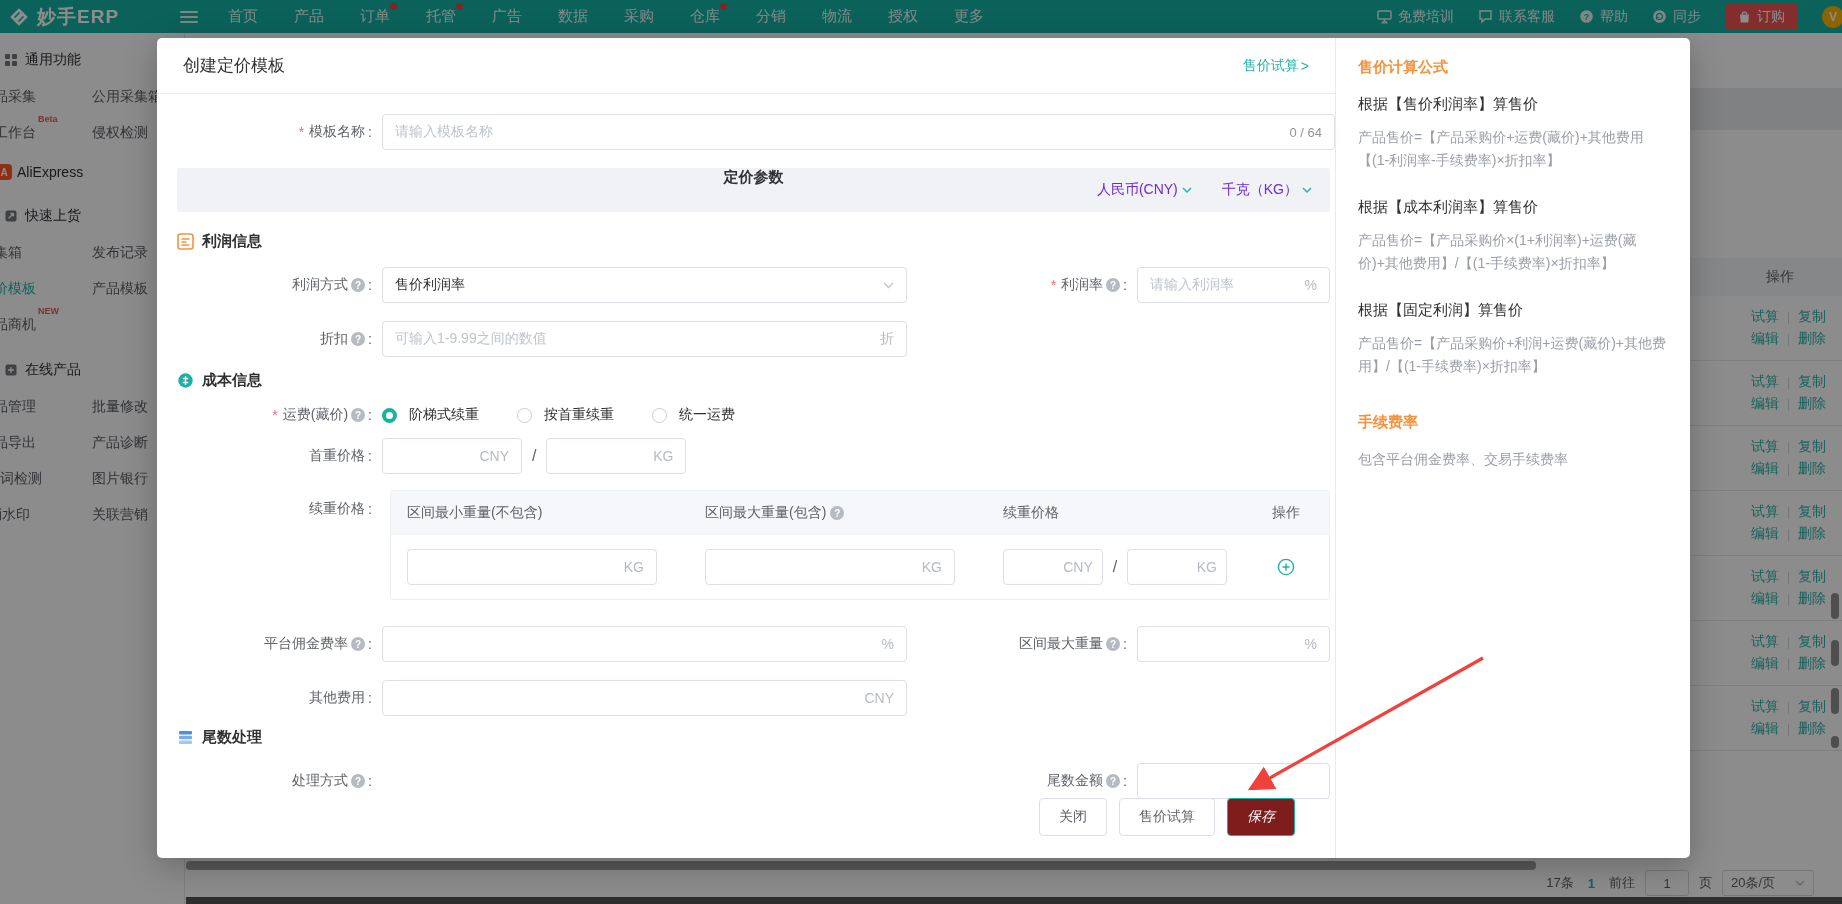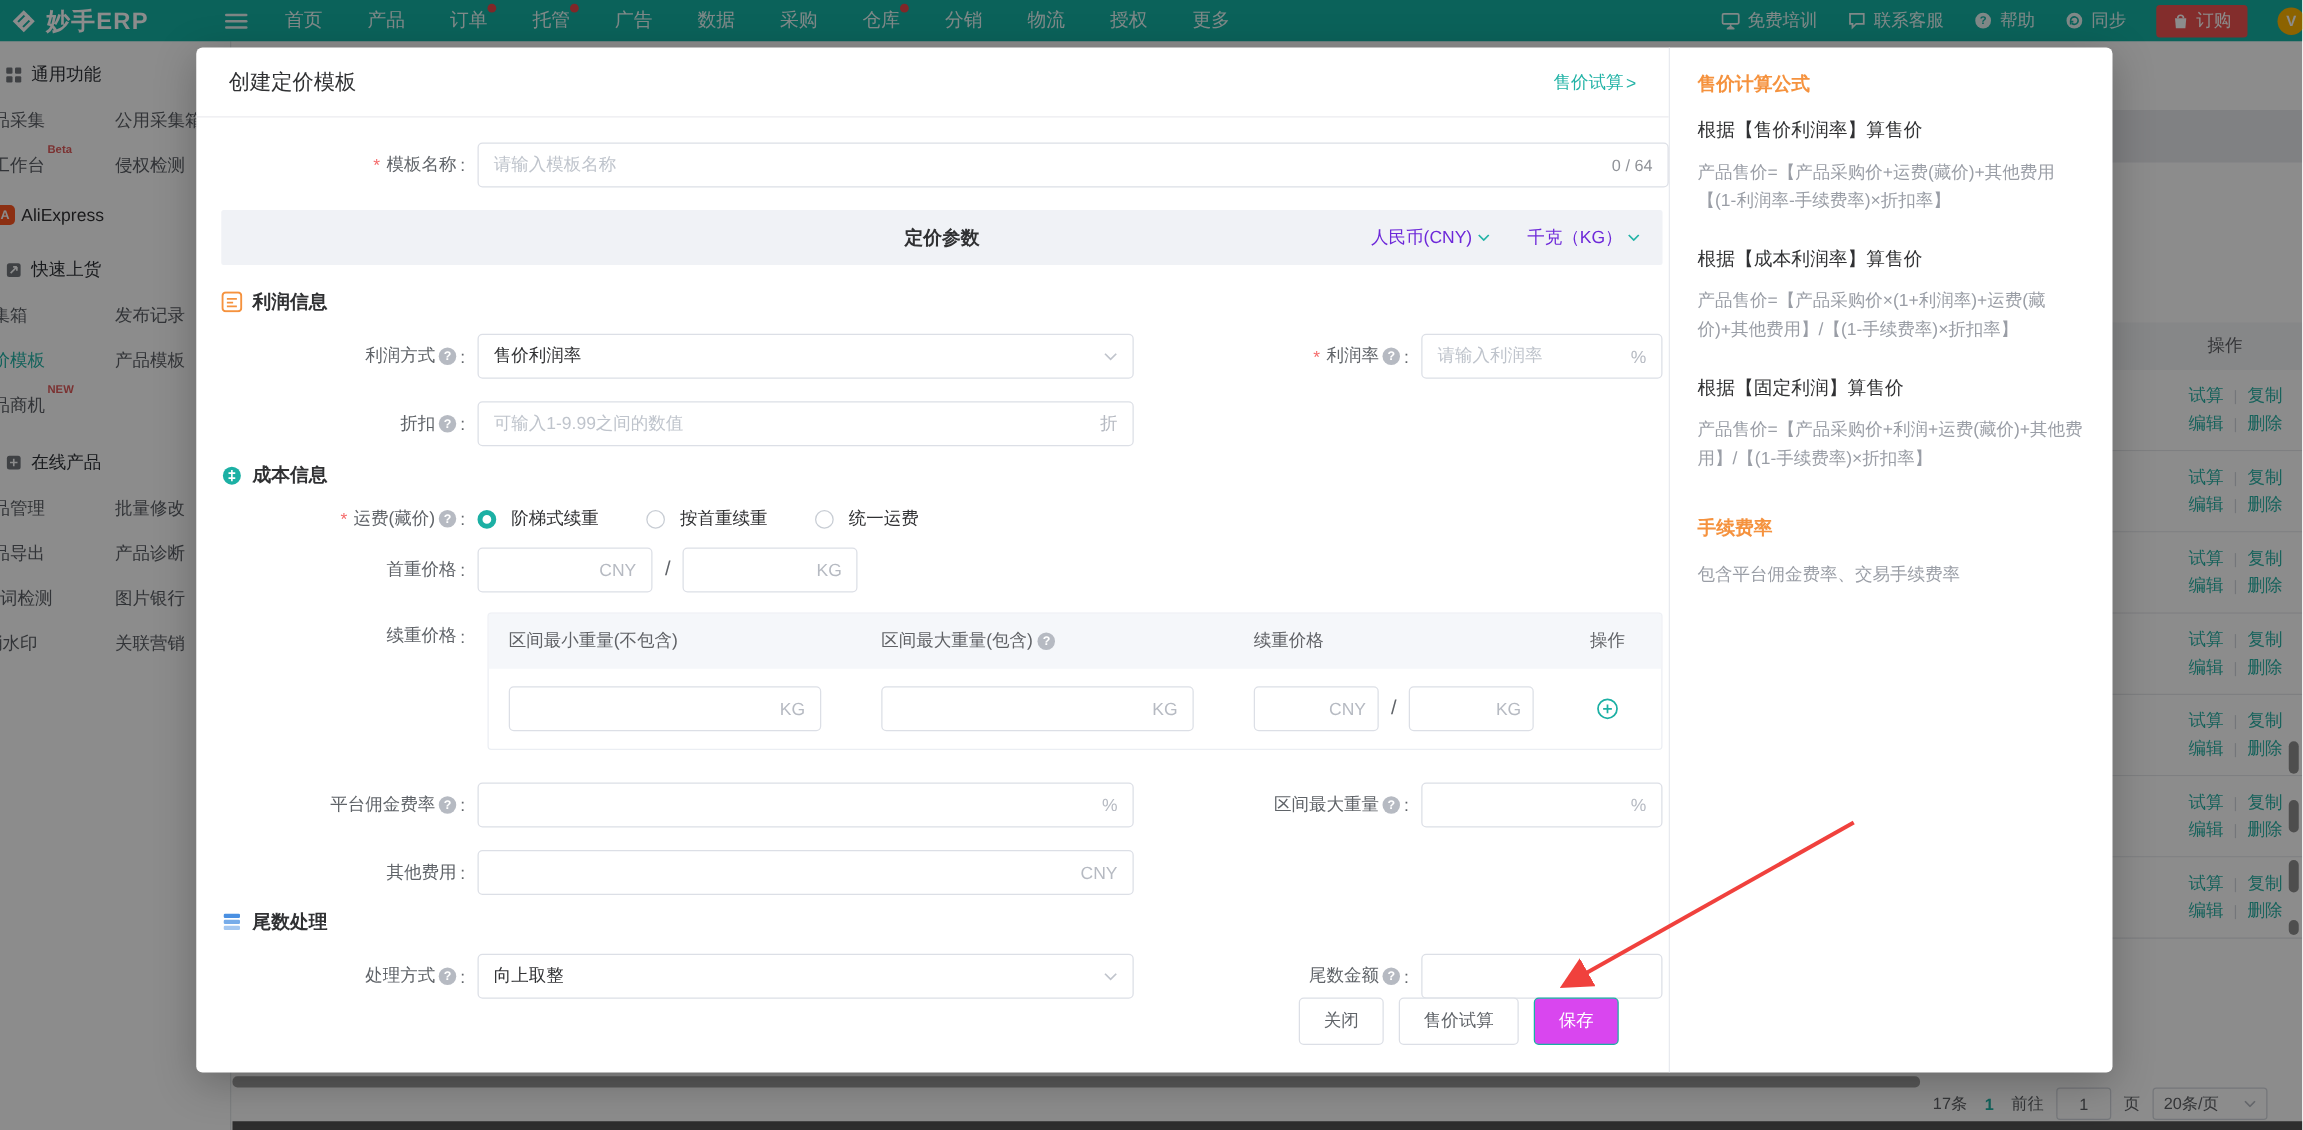--- a/index.html
+++ b/index.html
@@ -68,21 +68,21 @@
   .input { height:36px; border:1px solid #dcdfe6; border-radius:4px; background:#fff; display:flex; align-items:center; padding:0 12px; font-size:14px; color:#303133; }
   .ph { color:#bfc4cc; }
   .suffix { margin-left:auto; color:#b6bac2; padding-left:8px; }
   .cnt { margin-left:auto; color:#909399; font-size:13px; }
   .chev { margin-left:auto; color:#c0c4cc; display:flex; }
   .f-name { width:1136px; }
   .f1 { width:525px; flex:none; }
   .lbl2 { flex:1; display:flex; align-items:center; justify-content:flex-end; gap:3px; padding-right:10px; font-size:14px; color:#5f6368; white-space:nowrap; }
   .f2 { width:193px; flex:none; margin-right:5px; }
 
-  .banner { margin:0 0 20px 20px; width:1153px; height:44px; background:#f0f2f6; display:flex; align-items:center; position:relative; border-radius:2px; }
+  .banner { margin:0 0 20px 20px; width:1153px; height:44px; background:#f0f2f6; display:flex; position:relative; border-radius:2px; }
   .banner-title { position:absolute; left:0; right:0; text-align:center; font-weight:bold; font-size:15px; color:#303133; }
   .banner-ctrls { margin-left:auto; display:flex; align-items:center; gap:30px; padding-right:18px; z-index:1; }
   .banner-dd { display:flex; align-items:center; gap:4px; color:#6d28d9; font-size:14px; cursor:pointer; }
 
   .sec-head { display:flex; align-items:center; gap:8px; margin:0 0 16px 20px; font-size:15px; font-weight:bold; color:#303133; }
   .sec-ic { width:17px; height:17px; flex:none; display:flex; }
 
   .radio-group { display:flex; align-items:center; gap:38px; }
   .radio { display:flex; align-items:center; gap:12px; font-size:14px; color:#303133; cursor:pointer; }
   .rdot { width:15px; height:15px; border-radius:50%; border:1px solid #c8cdd4; background:#fff; flex:none; }
@@ -98,21 +98,21 @@
   .wt-cell { padding:0 16px; display:flex; align-items:center; }
   .wt-in { width:250px; }
   .wt-in-sm { width:100px; padding:0 9px; }
   .plus-ic { color:#1cb0a4; display:flex; margin:0 auto; cursor:pointer; }
 
   .row-renew { align-items:flex-start; margin-bottom:0; }
   .row-renew .lbl { margin-top:12px; }
 
   .modal-footer { position:absolute; right:40px; bottom:22px; display:flex; gap:12px; }
   .btn { height:38px; padding:0 19px; border-radius:4px; border:1px solid #dcdfe6; background:#fff; font-size:14px; color:#5f6368; display:flex; align-items:center; cursor:pointer; }
-  .btn-primary { background:#d946ef; border-color:#19b0a3; color:#fff; }
+  .btn-primary { background:#7f1d1d; border-color:#19b0a3; color:#fff;font-style:italic; }
 
   
   .modal-aside { flex:1; border-left:1px solid #e8eaef; padding:20px 22px; overflow:hidden; }
   .aside-title { color:#f5923e; font-weight:bold; font-size:15px; margin-bottom:18px; }
   .aside-h { color:#303133; font-size:15px; margin-bottom:12px; }
   .aside-p { color:#9a9ea6; font-size:14px; line-height:1.65; margin-bottom:26px; }
   .aside-fee-title { color:#f5923e; font-weight:bold; font-size:15px; margin:34px 0 16px 0; }
 
   
   .anno { position:absolute; inset:0; z-index:30; pointer-events:none; }
@@ -606,28 +606,20 @@
               </svg>
             </span>
           <span>尾数处理</span>
         </div>
         <div class="form-row">
           <span class="lbl">
               <span>处理方式</span>
               <span class="q-icon">?</span>
               <span>:</span>
             </span>
-          <div class="input f1">
-            <span>向上取整</span>
-            <span class="chev">
-                <svg width="11" height="7" viewBox="0 0 11 7">
-                  <path d="M1 1 L5.5 5.5 L10 1" fill="none" stroke="#c0c4cc" stroke-width="1.4"></path>
-                </svg>
-              </span>
-          </div>
           <span class="lbl2">
               <span>尾数金额</span>
               <span class="q-icon">?</span>
               <span>:</span>
             </span>
           <div class="input f2"></div>
         </div>
       </div>
 
       <div class="modal-footer">

